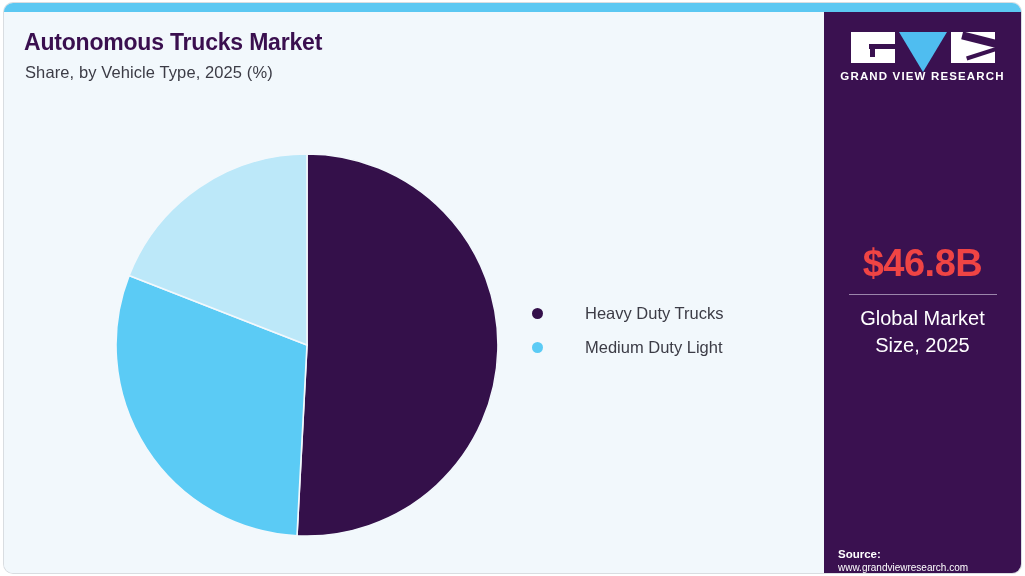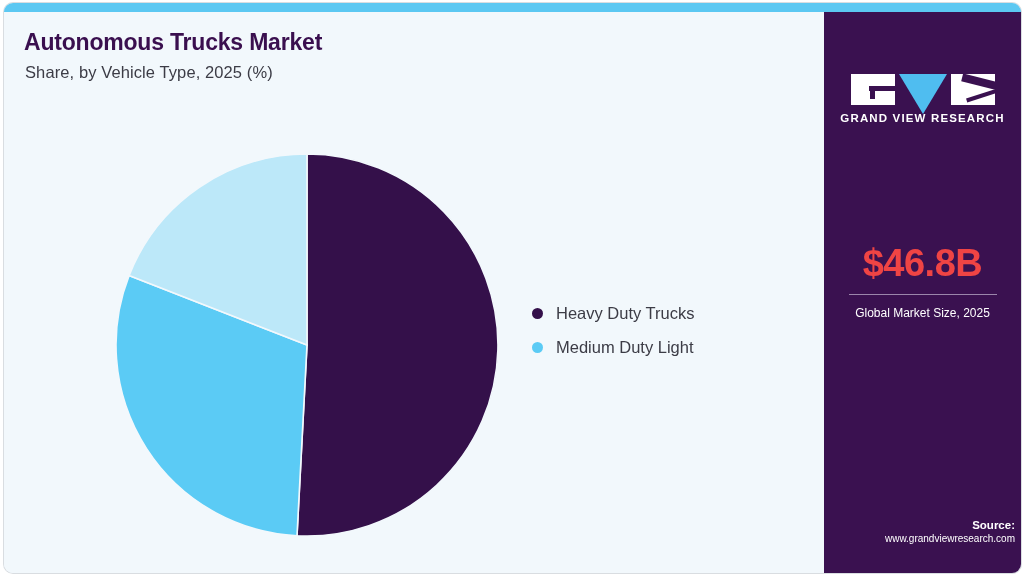--- a/index.html
+++ b/index.html
@@ -77,20 +77,21 @@
   
   .legend {
     position: absolute;
     left: 528px;
     top: 284px;
   }
   .legend-row {
     display: flex;
     align-items: center;
     height: 34px;
+    gap: 29px;
   }
   .legend-dot {
     width: 11px;
     height: 11px;
     border-radius: 50%;
     flex: 0 0 auto;
   }
   .legend-label {
     margin-left: 13px;
     font-size: 16.5px;
@@ -107,21 +108,20 @@
     background: #3a1150;
   }
   .logo {
     position: absolute;
     left: 0;
     right: 0;
     top: 20px;
     display: flex;
     flex-direction: column;
     align-items: center;
-    margin-top: 42px;
   }
   .logo-marks {
     display: flex;
     align-items: flex-start;
     justify-content: center;
     height: 31px;
   }
   .logo-g {
     position: relative;
     width: 44px;
@@ -204,31 +204,30 @@
     letter-spacing: -0.5px;
     line-height: 1;
   }
   .stat-rule {
     width: 148px;
     height: 1px;
     background: #9b86ab;
     margin: 12px auto 10px auto;
   }
   .stat-caption {
-    font-size: 12px;
+    font-size: 20px;
     color: #ffffff;
     line-height: 1.35;
     padding: 0 18px;
   }
   .source-block {
     position: absolute;
     left: 14px;
-    bottom: 29px;
+    bottom: 0;
     right: 6px;
-    text-align: right;
   }
   .source-label {
     font-size: 11.5px;
     font-weight: bold;
     color: #ffffff;
     margin-bottom: 2px;
   }
   .source-url {
     font-size: 10px;
     color: #ffffff;

